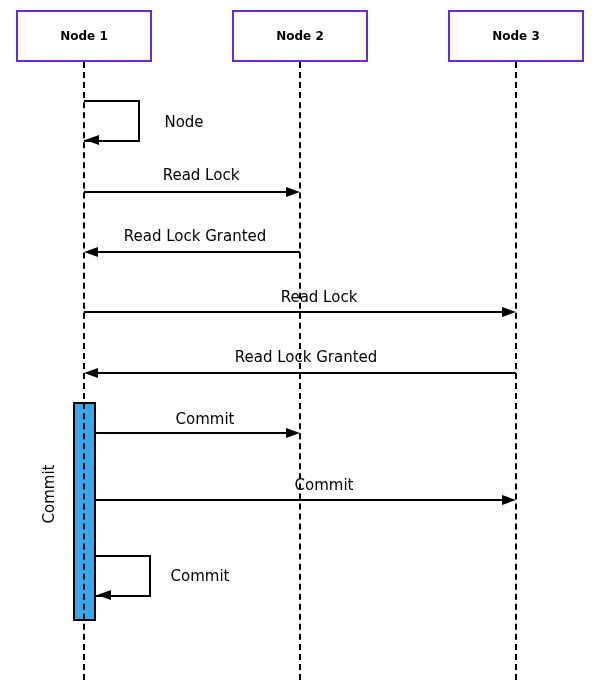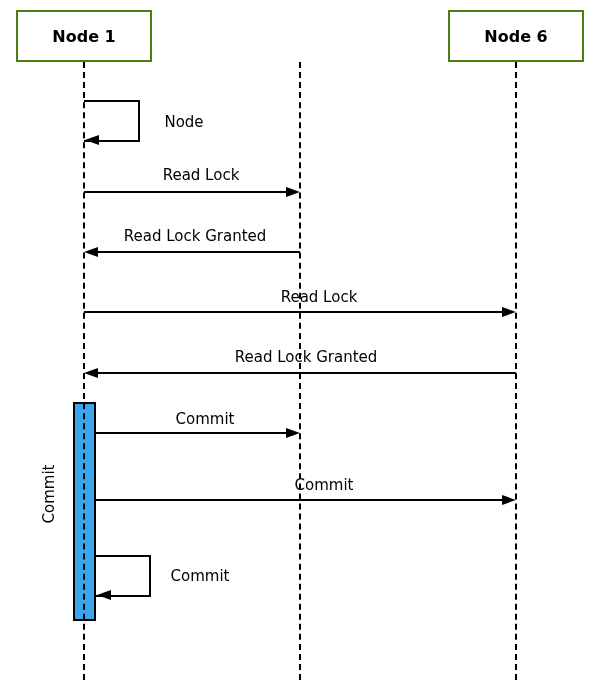--- a/index.html
+++ b/index.html
@@ -3,23 +3,23 @@
 <meta charset="utf-8">
 <style>
   html,body{margin:0;padding:0;background:#ffffff;}
   .canvas{
     position:relative;width:600px;height:688px;background:#ffffff;
     font-family:"DejaVu Sans","Liberation Sans",sans-serif;color:#000;
     overflow:hidden;
   }
   .actor{
     position:absolute;top:10px;width:136px;height:52px;box-sizing:border-box;
-    background:#ffffff;border:2px solid #4d7c0f;
+    background:#ffffff;border:2px solid #6d28d9;
     display:flex;align-items:center;justify-content:center;
-    font-size:16px;font-weight:700;z-index:4;
+    font-size:12px;font-weight:700;z-index:4;
   }
   .lifeline{
     position:absolute;top:62px;height:618px;width:0;
     border-left:2px dashed #000;z-index:2;
   }
   .activation{
     position:absolute;left:73px;top:402px;width:23px;height:219px;
     box-sizing:border-box;border:2px solid #000;z-index:1;
   }
   .h-line{position:absolute;height:2px;background:#000;z-index:3;}
@@ -46,22 +46,25 @@
   }
 </style>
 </head>
 <body>
 
 <div class="canvas">
 
   <div class="actor" style="left: 16px; background: rgb(255, 255, 255);">
     <span>Node 1</span>
   </div>
+  <div class="actor" style="left: 232px; background: rgb(255, 255, 255);">
+    <span>Node 2</span>
+  </div>
   <div class="actor" style="left: 448px; background: rgb(255, 255, 255);">
-    <span>Node 6</span>
+    <span>Node 3</span>
   </div>
 
   <div class="activation" style="background: rgb(58, 166, 235);"></div>
 
   <div class="lifeline" style="left:83px;"></div>
   <div class="lifeline" style="left:299px;"></div>
   <div class="lifeline" style="left:515px;"></div>
 
   <div class="rot-label">Commit</div>
 

